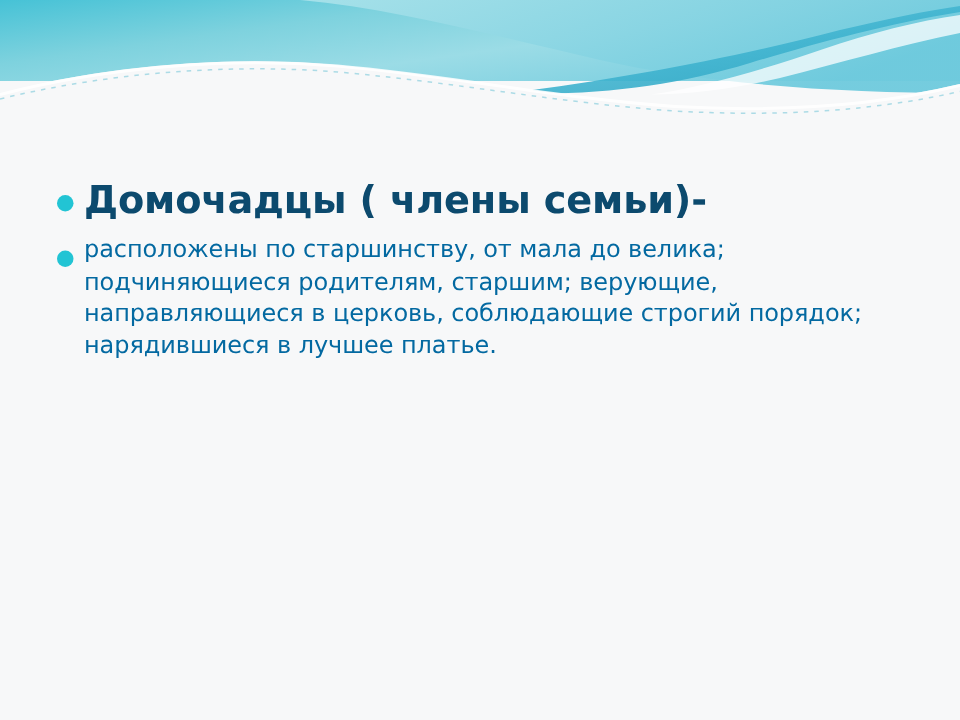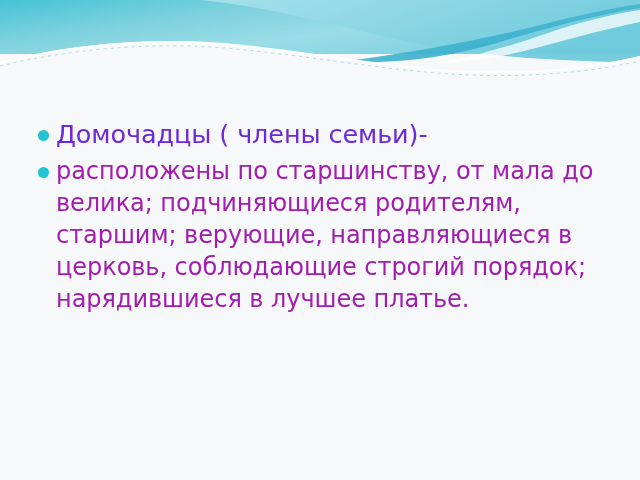--- a/index.html
+++ b/index.html
@@ -63,35 +63,35 @@
     margin-top: 13px;
     margin-right: 7px;
   }
 
   .bullet-text {
     flex: 1 1 auto;
     margin: 0;
   }
 
   .bullet-item.title .bullet-text {
-    color: #6d28d9;
-    font-weight: normal;
+    color: #0c4a6e;
+    font-weight: bold;
     font-size: 25.5px;
     line-height: 1.30;
     letter-spacing: -0.1px;
   }
 
   .bullet-item.title .bullet-marker {
     margin-top: 12px;
   }
 
   .bullet-item.body .bullet-text {
-    color: #a21caf;
+    color: #0369a1;
     font-weight: normal;
-    font-size: 24px;
+    font-size: 16px;
     line-height: 1.335;
     letter-spacing: -0.05px;
   }
 
   .bullet-item.body .bullet-marker {
     margin-top: 12px;
   }
 </style>
 </head>
 <body>

